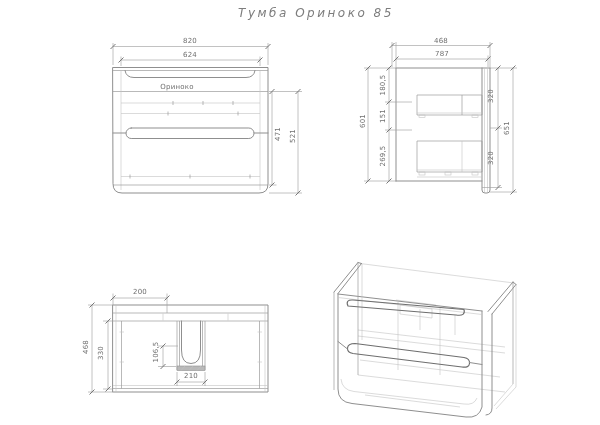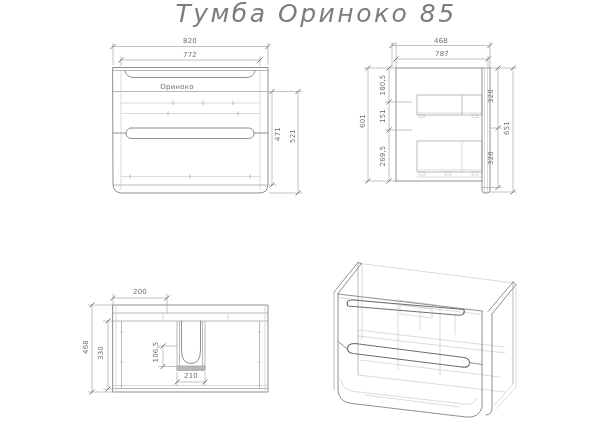--- a/index.html
+++ b/index.html
@@ -16,21 +16,21 @@
   .hv{stroke:#6e6e6e;stroke-width:1.15;fill:none;stroke-linecap:round;}
   .hatch{fill:#b9b9b9;stroke:#8f8f8f;stroke-width:.6;}
   .dim,.dimv,.lbl{
     position:absolute;font-size:7px;line-height:7px;color:#6f6f6f;
     white-space:nowrap;letter-spacing:.2px;
     transform:translate(-50%,-50%);
   }
   .dimv{transform:translate(-50%,-50%) rotate(-90deg);}
   .title{
     position:absolute;left:316px;top:13px;transform:translate(-50%,-50%);
-    font-size:25px;font-style:italic;color:#7d7d7d;letter-spacing:2.5px;
+    font-size:12px;font-style:italic;color:#7d7d7d;letter-spacing:2.5px;
     white-space:nowrap;
   }
 </style>
 </head>
 <body>
 
 <svg width="600" height="425" viewBox="0 0 600 425">
 
   <g>
 
@@ -119,21 +119,21 @@
 
     <path class="hv" d="M355,343.5 L464,357.5 Q470,358.5 469.5,363.5 Q469,368 462,367 L353,353.5 Q347,352.5 347.5,348 Q348,343.5 355,343.5 Z"></path>
     <path class="ln" d="M338,341.5 L347.5,349 M469.5,362.5 L482,364.5"></path>
   </g>
 </svg>
 
 <div class="title">Тумба  Ориноко  85</div>
 
 <span class="lbl" style="left:177px;top:86.5px;">Ориноко</span>
 <span class="dim" style="left:190px;top:41px;">820</span>
-<span class="dim" style="left:190px;top:54.5px;">772</span>
+<span class="dim" style="left:190px;top:54.5px;">624</span>
 <span class="dimv" style="left:278px;top:134px;">471</span>
 <span class="dimv" style="left:292.5px;top:136px;">521</span>
 
 <span class="dim" style="left:441px;top:40.5px;">468</span>
 <span class="dim" style="left:442px;top:54px;">787</span>
 <span class="dimv" style="left:382.5px;top:85px;">180,5</span>
 <span class="dimv" style="left:382.5px;top:116px;">151</span>
 <span class="dimv" style="left:382.5px;top:156px;">269,5</span>
 <span class="dimv" style="left:362.5px;top:121px;">601</span>
 <span class="dimv" style="left:490.5px;top:96px;">320</span>

